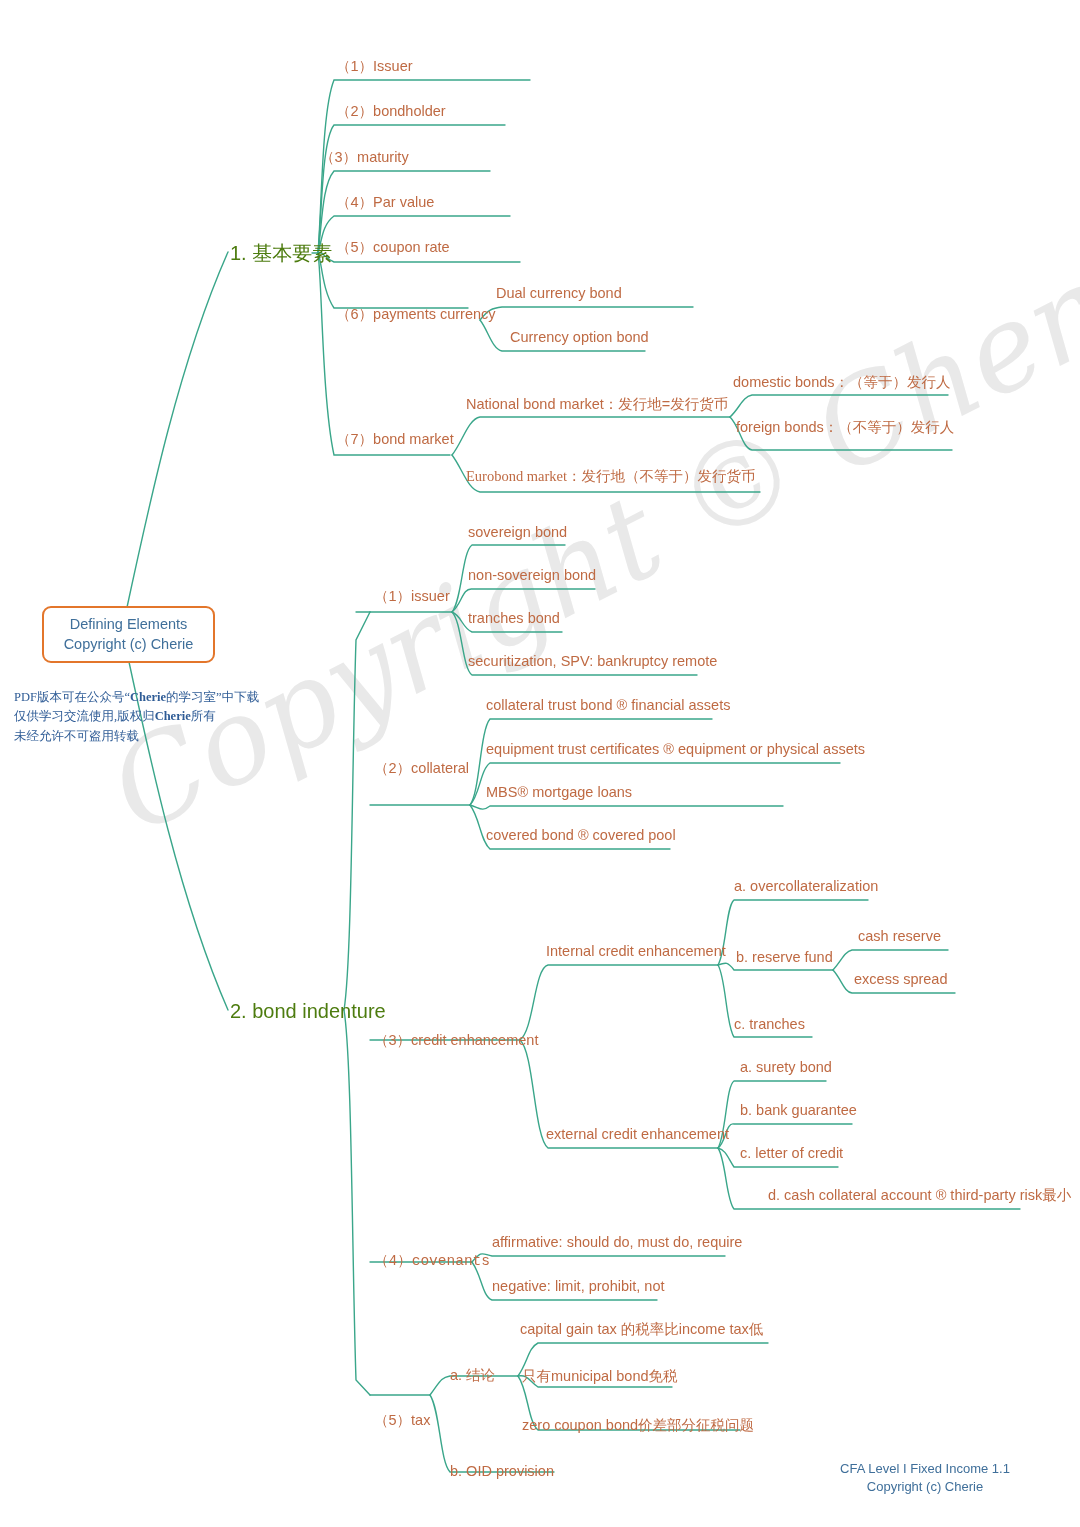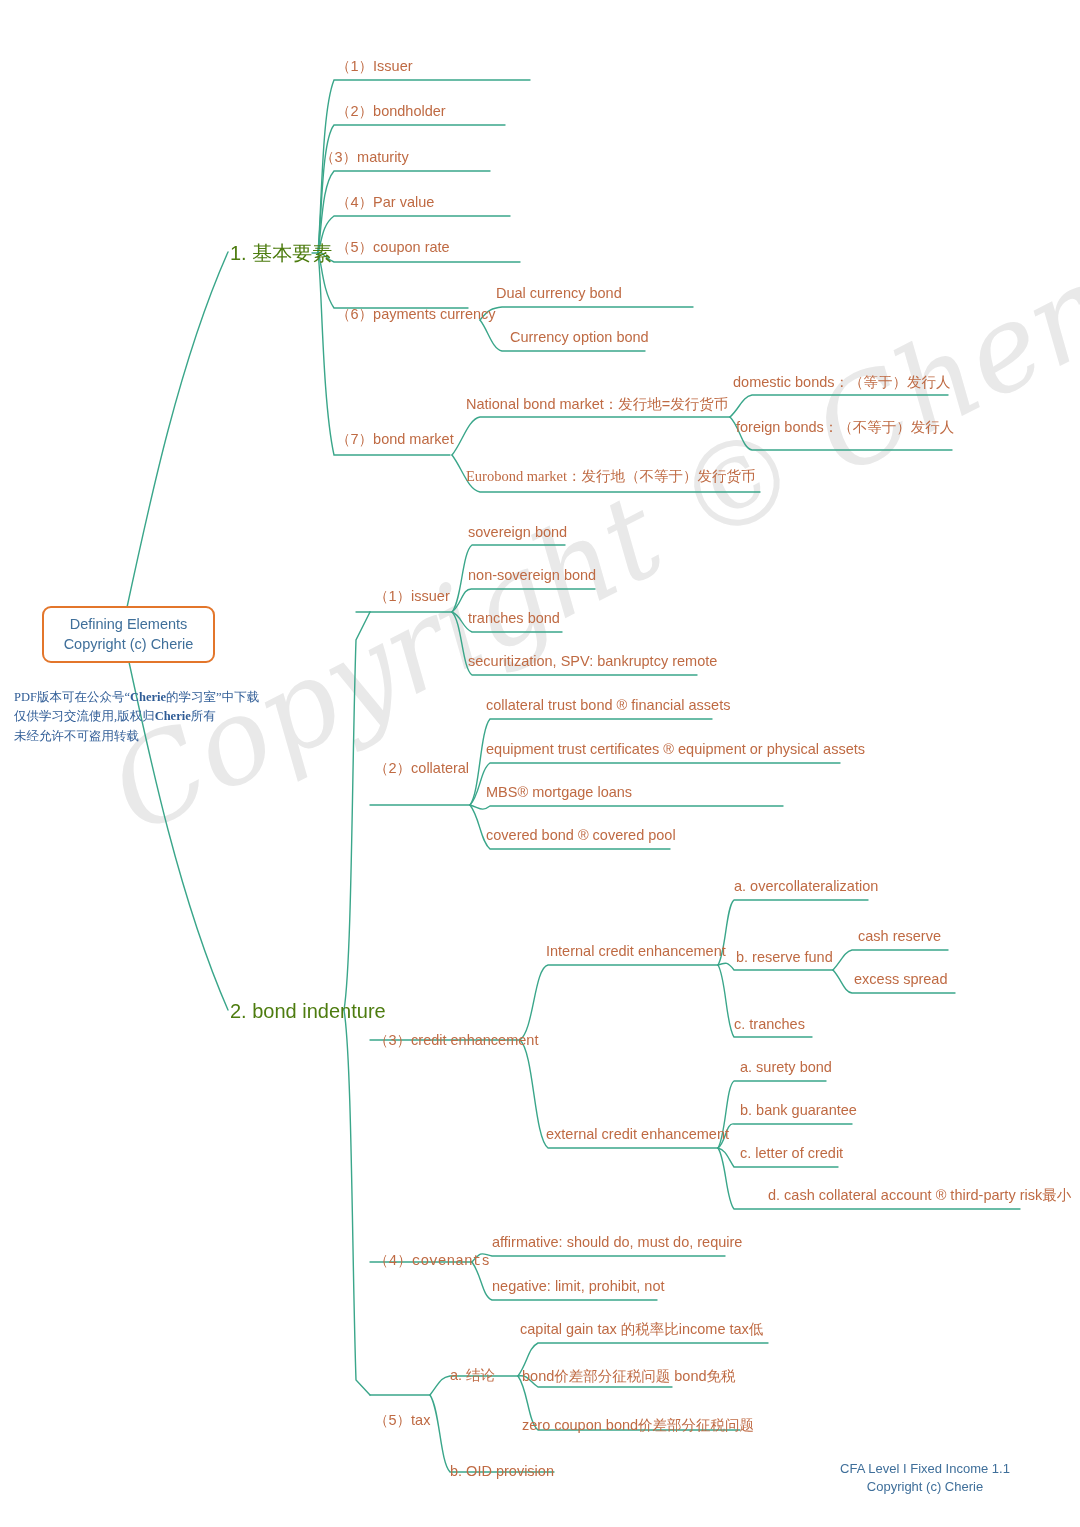--- a/index.html
+++ b/index.html
@@ -161,21 +161,21 @@
   <div class="node leaf" style="left:740px;top:1144px;">c. letter of credit</div>
   <div class="node leaf" style="left:768px;top:1186px;text-align:right;">d. cash collateral account ® third-party risk最小</div>
 
   <div class="node branch" style="left:374px;top:1252px;font-family:Liberation Mono, monospace;">（4）covenants</div>
   <div class="node leaf" style="left:492px;top:1233px;">affirmative: should do, must do, require</div>
   <div class="node leaf" style="left:492px;top:1277px;">negative: limit, prohibit, not</div>
 
   <div class="node branch" style="left:374px;top:1411px;">（5）tax</div>
   <div class="node leaf" style="left:450px;top:1366px;">a. 结论</div>
   <div class="node leaf" style="left:520px;top:1320px;">capital gain tax 的税率比income tax低</div>
-  <div class="node leaf" style="left:522px;top:1367px;">bond价差部分征税问题 bond免税</div>
+  <div class="node leaf" style="left:522px;top:1367px;">只有municipal bond免税</div>
   <div class="node leaf" style="left:522px;top:1416px;">zero coupon bond价差部分征税问题</div>
   <div class="node leaf" style="left:450px;top:1462px;">b. OID provision</div>
 
   <div class="footer" style="left:800px;top:1460px;width:250px;">
     <div>CFA Level I Fixed Income 1.1</div>
     <div>Copyright (c) Cherie</div>
   </div>
 
 </div>
 

